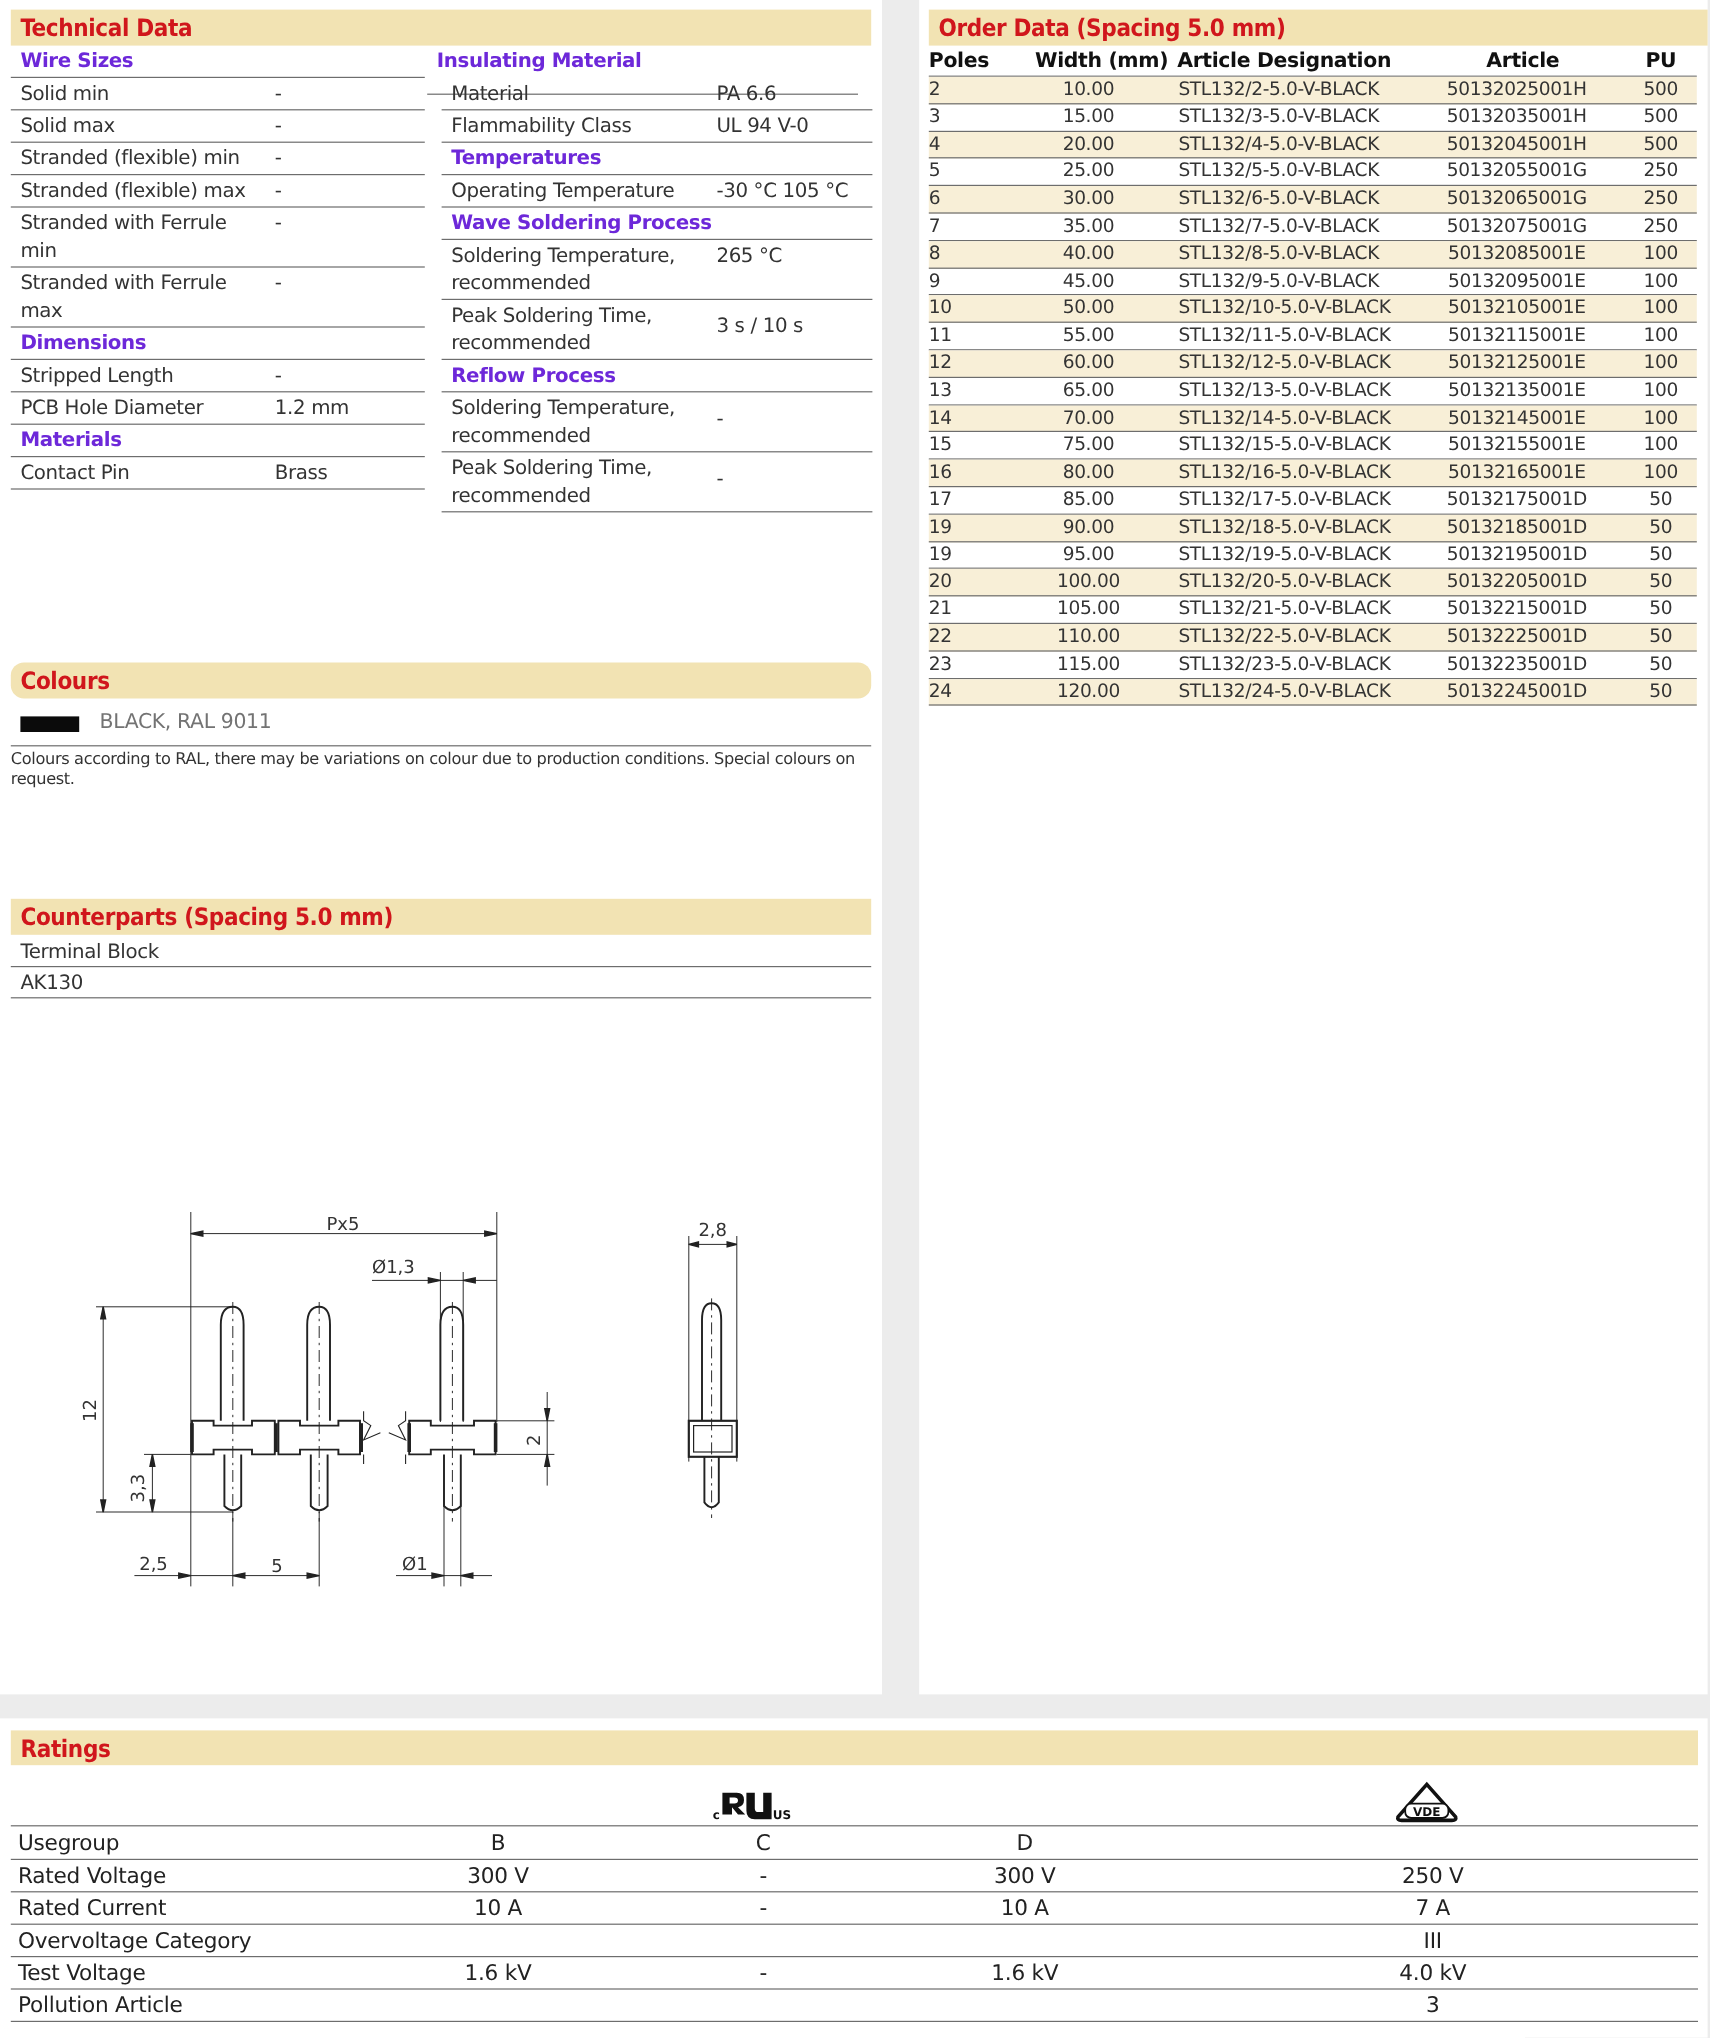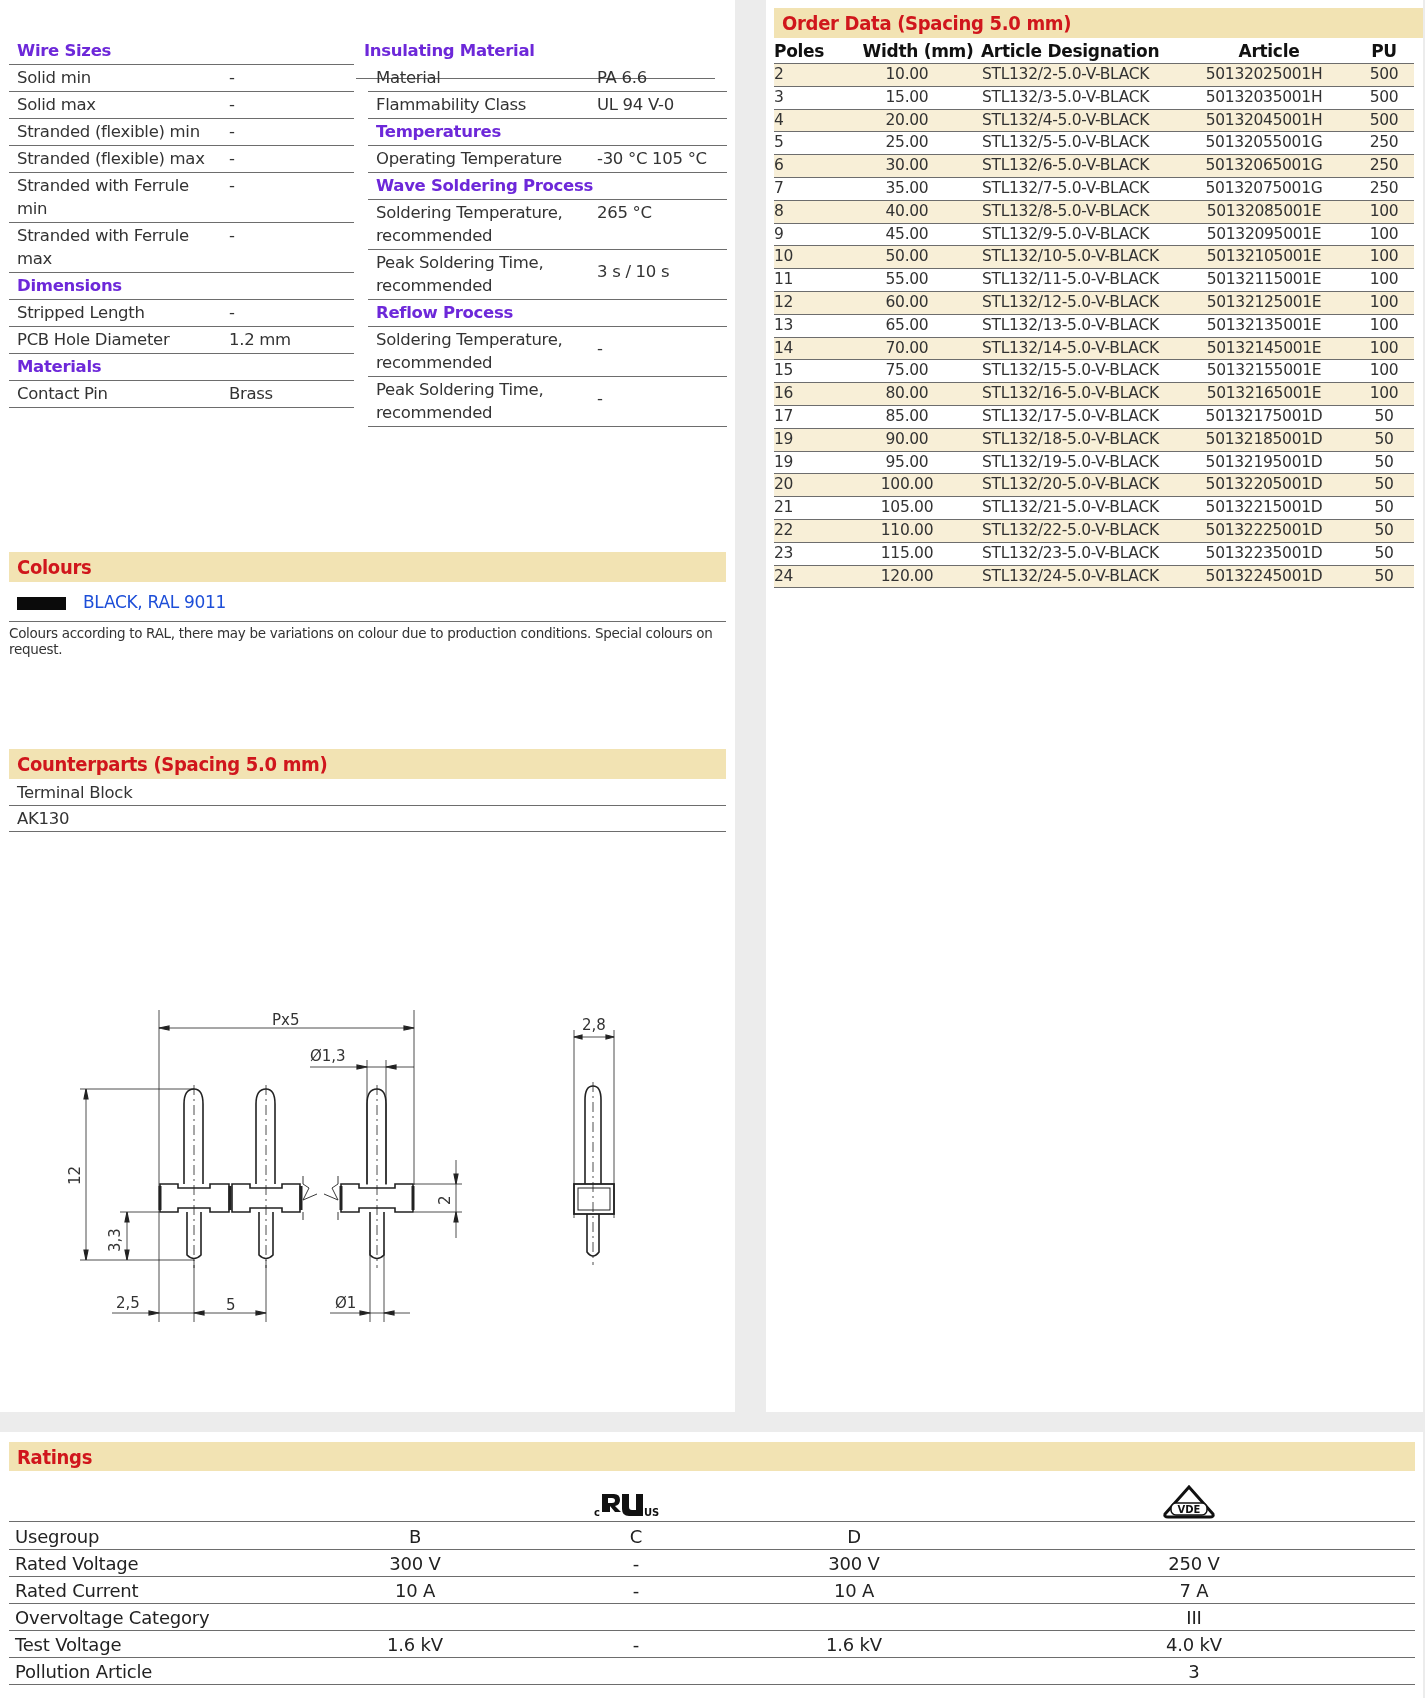--- a/index.html
+++ b/index.html
@@ -39,20 +39,21 @@
   .rc{width:120px;text-align:center;}
   .rc1{left:346px;} .rc2{left:567px;} .rc3{left:785px;} .rc4{left:1125px;}
   .note{position:absolute;font-size:13.5px;color:#333;letter-spacing:-0.3px;}
   .swatch{position:absolute;background:#0b0b0b;}
   svg text{font-family:"DejaVu Sans","Liberation Sans",sans-serif;}
 </style>
 </head>
 <body>
 
 <div class="panel" id="p-left">
+  <div class="sec-head" style="left:9px;top:8px;width:717px;height:30px;">Technical Data</div>
   <div id="tech-left">
       <div class="row group" style="left: 9px; top: 38px; width: 345px; height: 27px;">
         <span class="lbl">Wire Sizes</span>
       </div>
       <div class="row" style="left: 9px; top: 65px; width: 345px; height: 27px;">
         <span class="lbl">Solid min</span>
         <span class="val" style="left: 220px;">-</span>
       </div>
       <div class="row" style="left: 9px; top: 92px; width: 345px; height: 27px;">
         <span class="lbl">Solid max</span>
@@ -135,24 +136,24 @@
         <span class="lbl" style="top: 24px;">recommended</span>
         <span class="val" style="left: 229px; top: 10px;">-</span>
       </div>
       <div class="row" style="left: 368px; top: 377px; width: 359px; height: 50px;">
         <span class="lbl" style="white-space: nowrap;">Peak Soldering Time,</span>
         <span class="lbl" style="top: 24px;">recommended</span>
         <span class="val" style="left: 229px; top: 10px;">-</span>
       </div>
     </div>
 
-  <div class="sec-head" style="left:9px;top:552px;width:717px;height:30px;">Colours</div>
+  <div class="sec-head" style="left:9px;top:552px;width:717px;height:30px;border-radius:11px;">Colours</div>
   <div>
     <div class="swatch" style="left:17px;top:597px;width:49px;height:13px;"></div>
-    <div class="note" style="left:83px;top:592px;font-size:17px;color:#1d4ed8;">BLACK, RAL 9011</div>
+    <div class="note" style="left:83px;top:592px;font-size:17px;color:#737373;">BLACK, RAL 9011</div>
   </div>
   <div style="position:absolute;left:9px;top:621px;width:717px;height:0;border-top:1.5px solid #6d6d6d;"></div>
   <div class="note" style="left:9px;top:625px;">Colours according to RAL, there may be variations on colour due to production conditions. Special colours on request.</div>
 
   <div class="sec-head" style="left:9px;top:749px;width:717px;height:30px;">Counterparts (Spacing 5.0 mm)</div>
   <div class="row" style="left:9px;top:780px;width:717px;height:26px;">
     <span class="lbl">Terminal Block</span>
   </div>
   <div class="row" style="left:9px;top:806px;width:717px;height:26px;">
     <span class="lbl">AK130</span>

